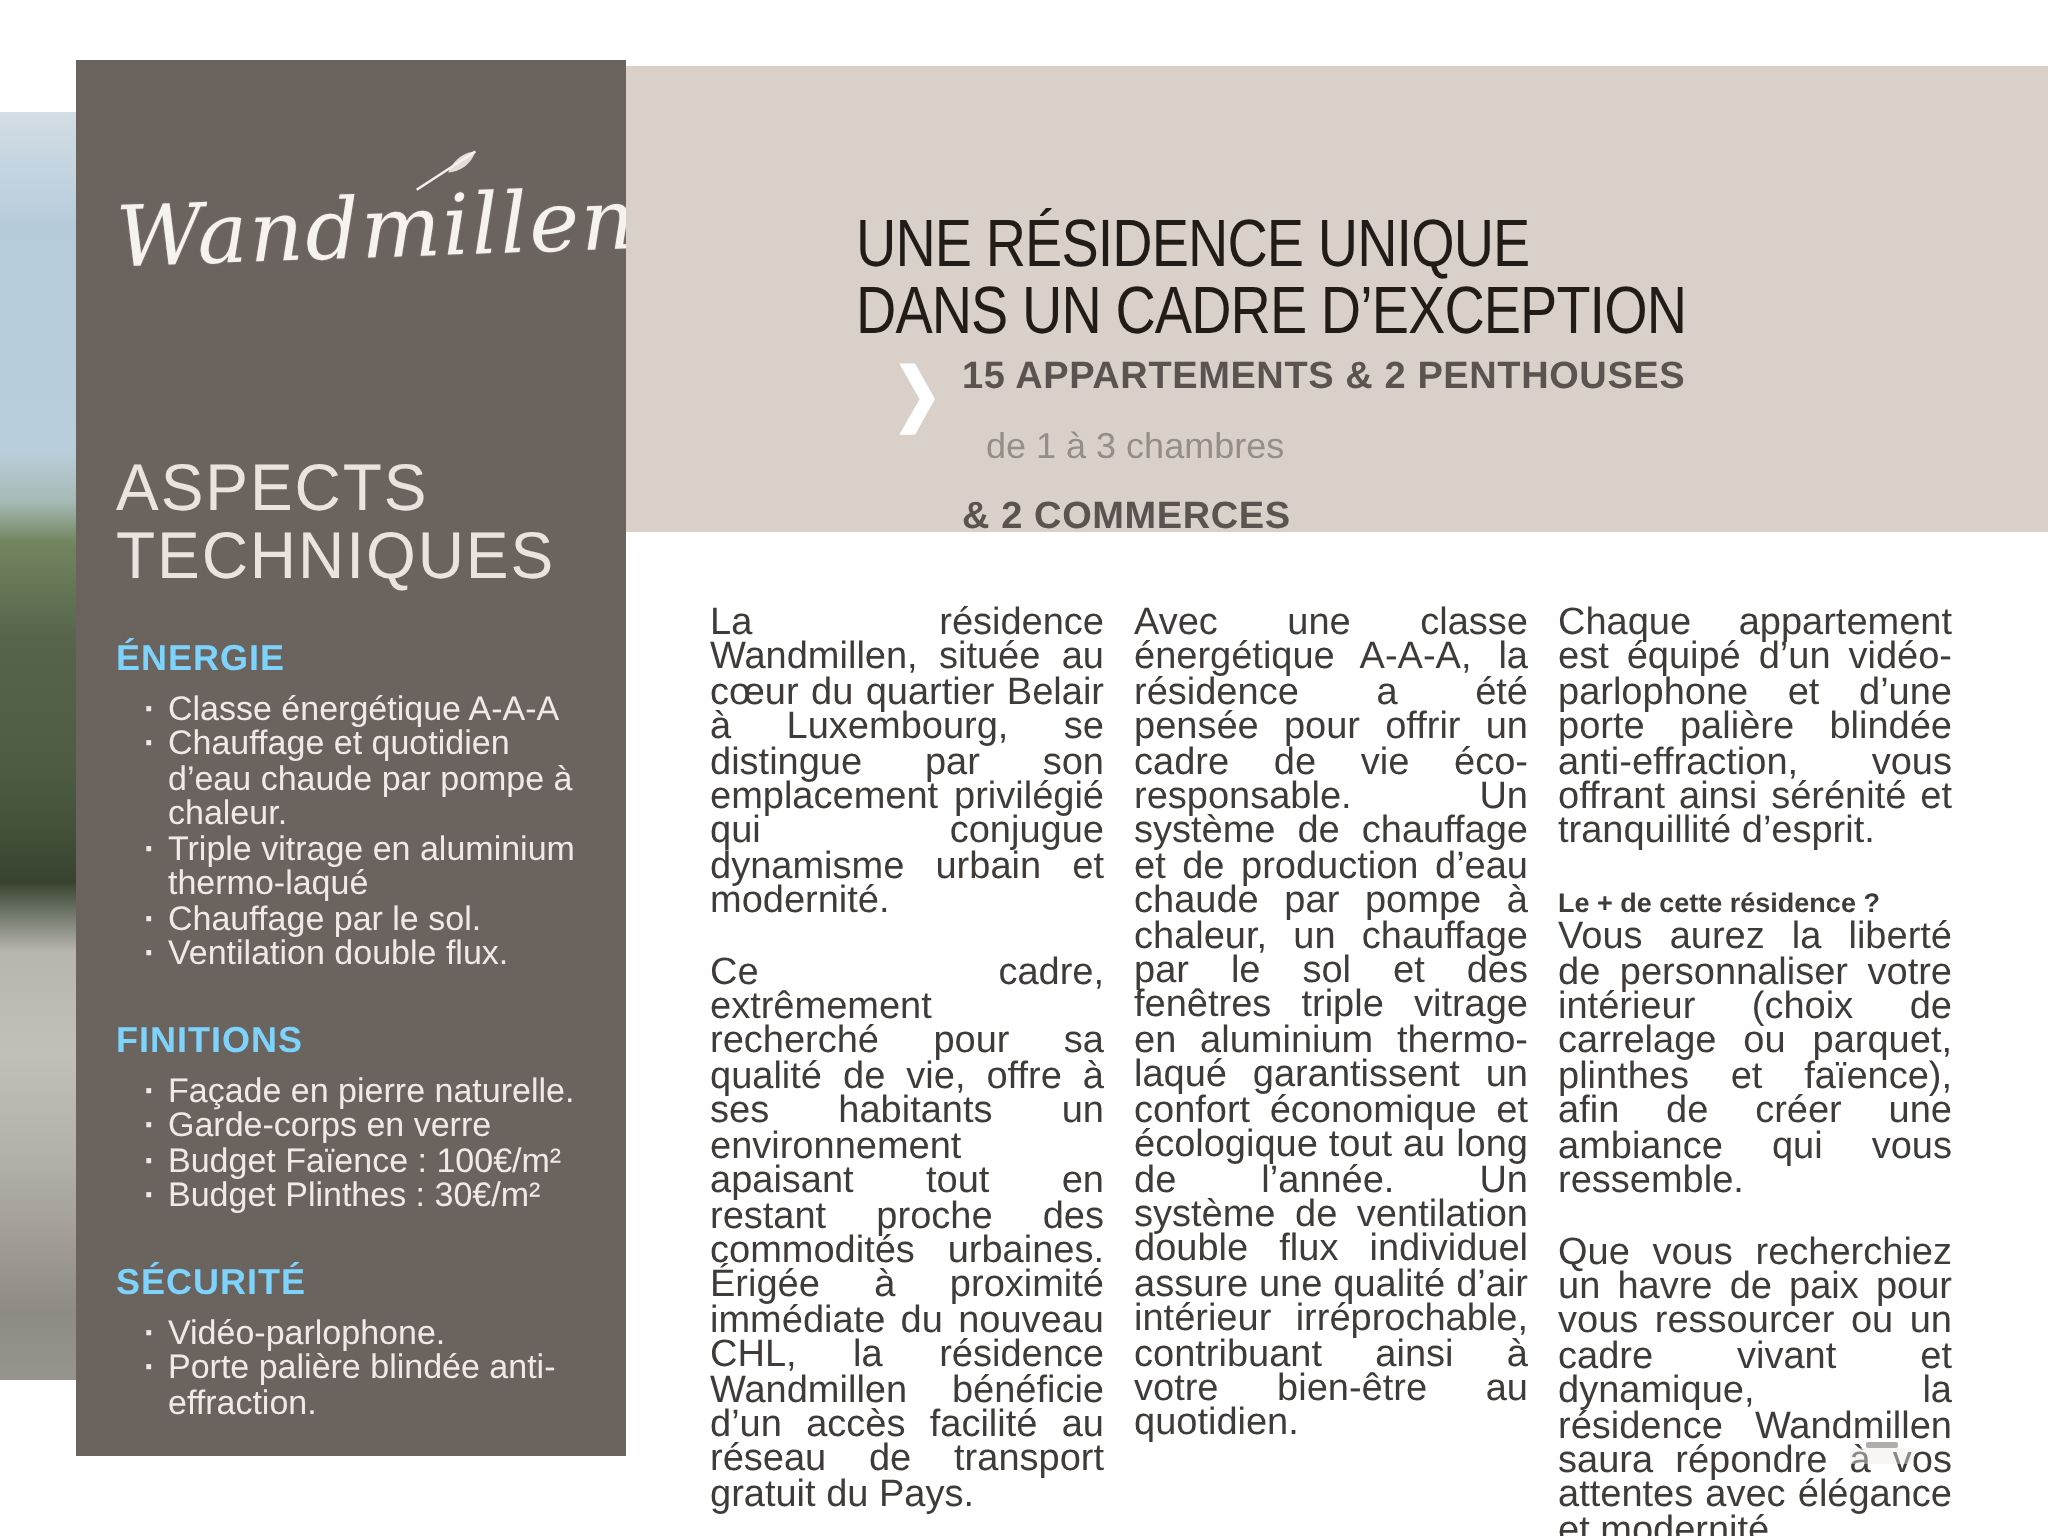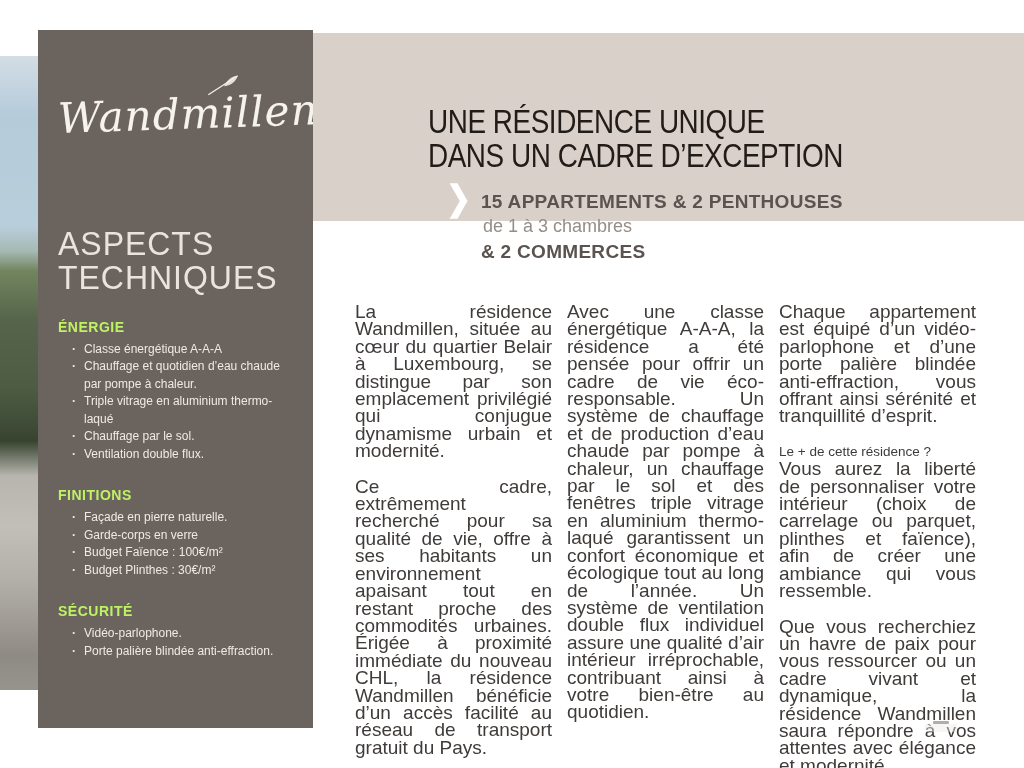--- a/index.html
+++ b/index.html
@@ -37,67 +37,67 @@
   .leaf{position:absolute;top:-14px;right:52px;}
   .aspects{
     margin-top:88px;
     font-size:33px;line-height:1.03;font-weight:400;
     color:#eae4df;letter-spacing:1px;
     transform:scaleX(.97);transform-origin:left top;
   }
   .section{margin-top:24px;}
   .section:first-of-type{margin-top:32px;}
   .section h3{
-    margin:0 0 6px 0;font-size:14px;font-weight:700;
-    letter-spacing:.5px;color:#bef264;
+    margin:0 0 6px 0;font-size:18px;font-weight:700;
+    letter-spacing:.5px;color:#7dd3fc;
   }
   .section ul{list-style:none;margin:0;padding:0 0 0 12px;}
   .section li{
     position:relative;padding-left:14px;
-    font-size:12px;line-height:17.5px;color:#efeae6;
+    font-size:17px;line-height:17.5px;color:#efeae6;
   }
   .section li::before{
     content:"·";position:absolute;left:2px;top:0;
     font-weight:700;color:#efeae6;
   }
 
   
   .header-panel{
-    position:absolute;left:313px;top:33px;width:711px;height:188px;
+    position:absolute;left:313px;top:33px;width:711px;height:233px;
     background:#d9d0c9;
   }
   .res-title{
     position:absolute;left:115px;top:72px;margin:0;
     font-size:31px;line-height:31px;font-weight:500;
     color:#211c18;letter-spacing:-.5px;
     transform:scaleX(.9) scaleY(1.08);transform-origin:left top;
     white-space:nowrap;
   }
   .chevron{
     position:absolute;left:133px;top:150px;
     color:#ffffff;font-size:30px;font-weight:700;line-height:30px;
     transform:scaleY(1.15);
   }
-  .subtitle{position:absolute;left:168px;top:157px;}
+  .subtitle{position:absolute;left:168px;top:144px;}
   .sub-bold{font-size:19px;font-weight:700;color:#5a534f;letter-spacing:.3px;line-height:23px;margin:0;}
-  .sub-light{font-size:18px;font-weight:400;color:#948d88;line-height:23px;margin:2px;}
+  .sub-light{font-size:18px;font-weight:400;color:#948d88;line-height:23px;margin:12px;}
 
   
   .columns{
     position:absolute;left:355px;top:303px;width:621px;
     display:flex;gap:15px;
   }
   .col{width:197px;}
   .col p{
     margin:0 0 18px 0;font-size:19px;line-height:17.4px;
     color:#3f3b39;text-align:justify;
   }
   .col p.tight{margin-bottom:0;}
   .col h4{
-    margin:0;font-size:13.5px;line-height:17.4px;font-weight:400;
+    margin:0;font-size:13.5px;line-height:17.4px;font-weight:700;
     color:#3f3b39;
   }
 
   .page-mark{
     position:absolute;left:933px;top:721px;width:16px;height:3px;
     background:#6f6c6a;opacity:.55;border-radius:1px;
   }
   .page-mark::after{
     content:"";position:absolute;left:-8px;top:3px;width:32px;height:8px;
     background:#eceae8;opacity:.8;

